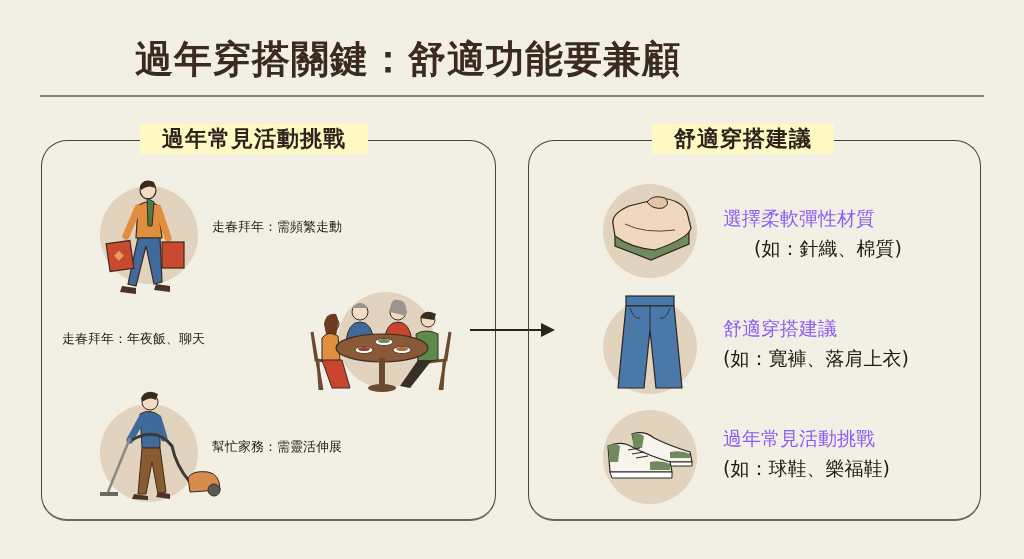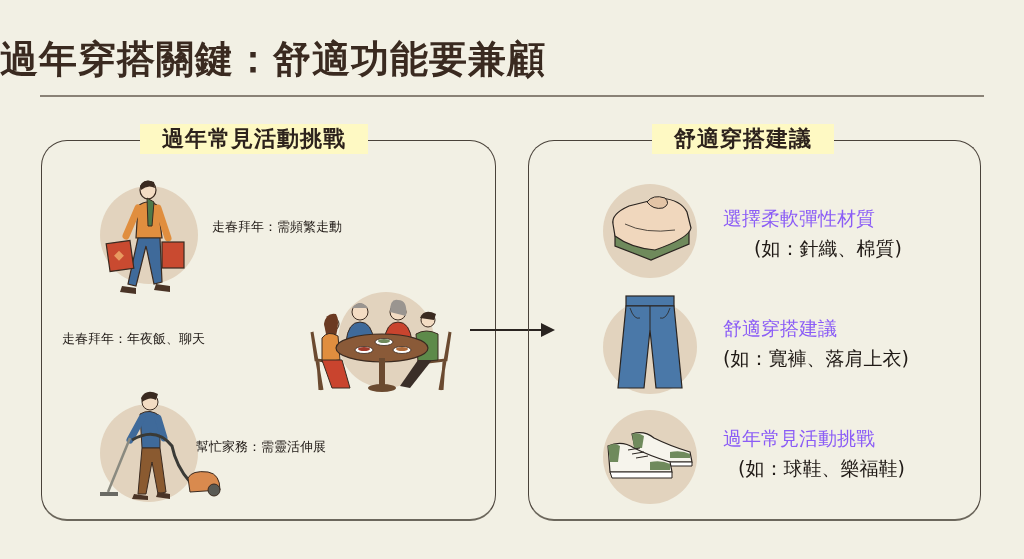--- a/index.html
+++ b/index.html
@@ -5,21 +5,21 @@
   * { margin: 0; padding: 0; box-sizing: border-box; }
   html, body { width: 1024px; height: 559px; overflow: hidden; }
   body {
     background: #f2f0e4;
     font-family: "DejaVu Sans", "Liberation Sans", sans-serif;
     color: #2b2420;
     position: relative;
   }
   .title {
     position: absolute; left: 0; top: 34px; width: 816px;
-    font-size: 38px; font-weight: bold;
+    text-align: center; font-size: 38px; font-weight: bold;
     color: #3a2a20; letter-spacing: 1px;
   }
   .title-rule {
     position: absolute; left: 40px; top: 95px; width: 944px; height: 2px;
     background: #8a8276;
   }
   .panel {
     position: absolute; top: 140px; height: 381px;
     border: 1.5px solid #4a423a; border-radius: 26px;
     border-bottom: 2px solid #6c675c;
@@ -119,21 +119,21 @@
   <path d="M62 32 L68 52" stroke="#3f6a9a" stroke-width="7" stroke-linecap="round"></path>
   <path d="M46 62 L42 108 L50 108 L56 76 L62 108 L70 106 L64 62 Z" fill="#8a5a30" stroke="#3a2a20"></path>
   <path d="M38 108 L52 110 L52 114 L36 113 Z" fill="#4a3426"></path>
   <path d="M62 106 L74 108 L74 113 L60 111 Z" fill="#4a3426"></path>
   <line x1="34" y1="52" x2="12" y2="106" stroke="#8a8a80" stroke-width="2.5"></line>
   <rect x="4" y="106" width="18" height="4" fill="#6a6a64"></rect>
   <path d="M36 54 Q60 40 76 60 Q80 80 94 96" stroke="#3a3a36" stroke-width="3" fill="none"></path>
   <path d="M92 92 Q96 84 112 86 Q124 88 124 104 L94 106 Z" fill="#d98a4e" stroke="#3a2a20"></path>
   <circle cx="118" cy="104" r="6" fill="#5a5a54" stroke="#3a2a20"></circle>
 </svg>
-<div class="label" style="left:196px;top:438px;">幫忙家務：需靈活伸展</div>
+<div class="label" style="left:212px;top:438px;">幫忙家務：需靈活伸展</div>
 
 <div class="arrow"></div>
 <div class="arrow-head"></div>
 
 <div class="panel right"></div>
 <div class="panel-title right">舒適穿搭建議</div>
 
 <div class="circle" style="left:603px;top:184px;width:94px;height:94px;"></div>
 <svg class="illus" style="left:605px;top:190px;" width="92" height="80" viewBox="0 0 92 80">
   <path d="M10 44 L46 30 L84 42 L84 54 L46 70 L10 56 Z" fill="#6f8a5c" stroke="#2a2420" stroke-width="1.2"></path>
@@ -161,13 +161,13 @@
   <path d="M28 6 Q34 4 40 8 L38 20 L30 20 Z" fill="#6f8a5c"></path>
   <path d="M66 24 Q78 22 86 26 L86 30 L66 30 Z" fill="#6f8a5c"></path>
   <path d="M34 34 L88 34 L88 38 L36 38 Z" fill="#fff" stroke="#2a2420" stroke-width="1"></path>
   <path d="M4 18 Q18 12 30 20 Q46 28 66 34 L68 44 L6 44 Z" fill="#f6f4ec" stroke="#2a2420" stroke-width="1.2"></path>
   <path d="M4 18 Q10 14 16 18 L14 34 L6 34 Z" fill="#6f8a5c"></path>
   <path d="M46 34 Q58 32 66 36 L66 42 L46 42 Z" fill="#6f8a5c"></path>
   <path d="M6 44 L68 44 L68 50 L8 50 Z" fill="#fff" stroke="#2a2420" stroke-width="1"></path>
   <path d="M24 22 L36 20 M28 26 L40 24 M32 30 L44 28" stroke="#2a2420" stroke-width="1"></path>
 </svg>
 <div class="tip-main" style="left:723px;top:426px;">過年常見活動挑戰</div>
-<div class="tip-sub" style="left:723px;top:456px;margin-left:15px;">(如：球鞋、樂福鞋)</div>
+<div class="tip-sub" style="left:723px;top:456px;">(如：球鞋、樂福鞋)</div>
 
 </body></html>

